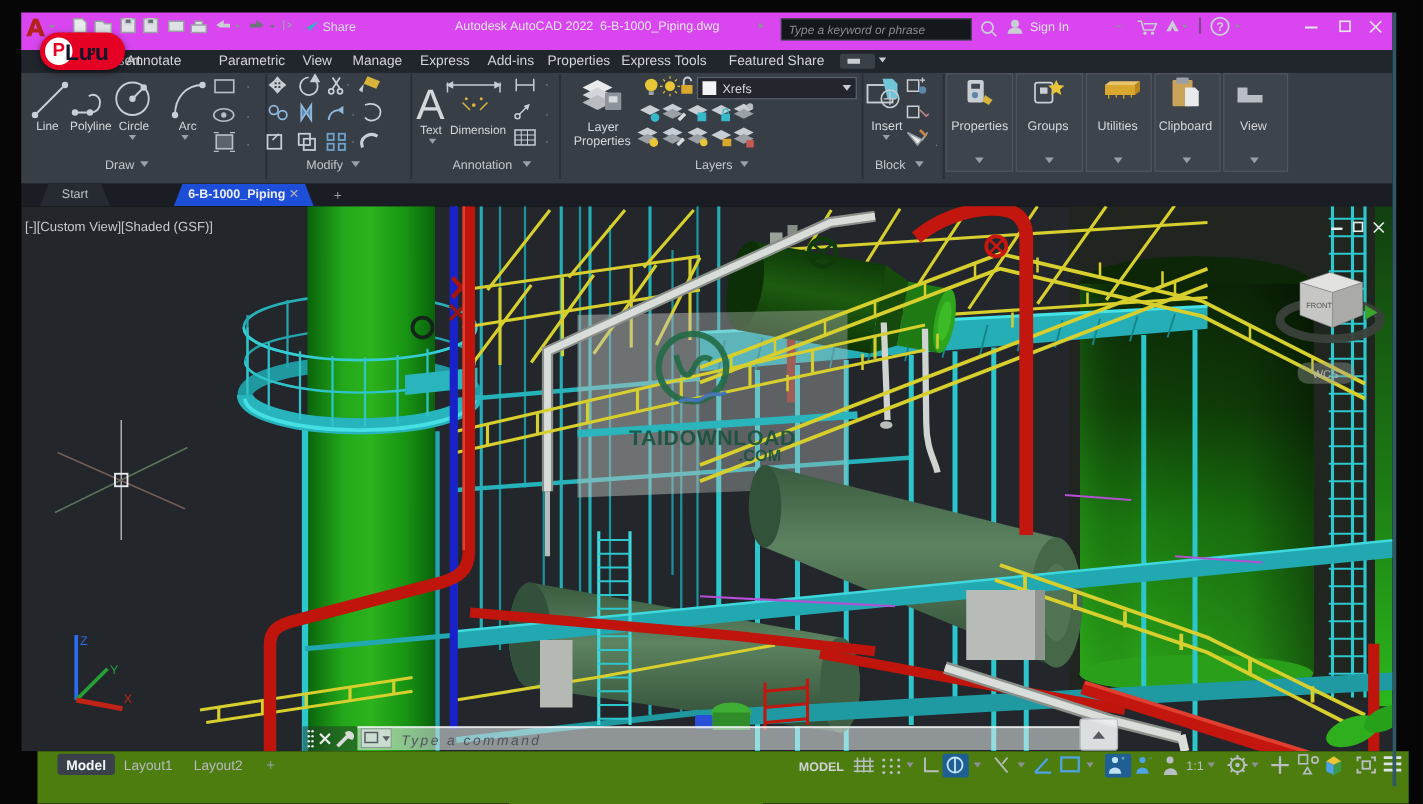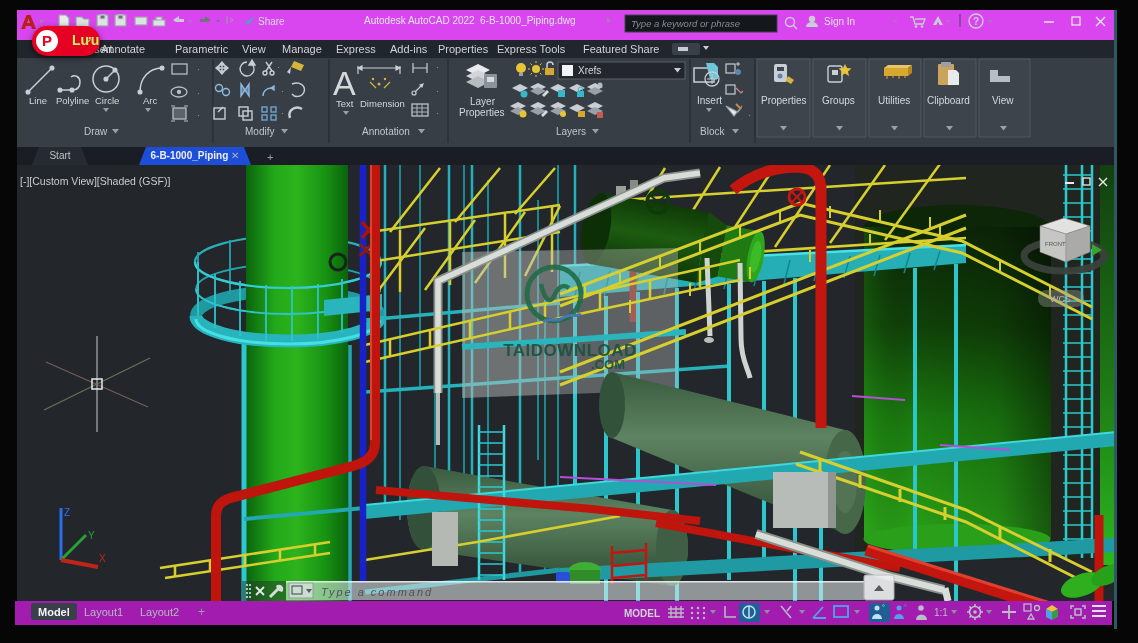--- a/index.html
+++ b/index.html
@@ -3,21 +3,21 @@
 <meta charset="utf-8">
 <style>
 html,body{margin:0;padding:0;width:1138px;height:643px;background:#060606;overflow:hidden}
 *{box-sizing:border-box;font-family:"Liberation Sans",sans-serif}
 #page{position:relative;width:1138px;height:643px;background:#060606}
 .abs{position:absolute}
 #titlebar{left:17px;top:10px;width:1097px;height:30px;background:#d946ef}
 #menurow{left:17px;top:40px;width:1097px;height:18px;background:#21252c}
 #ribbon{left:17px;top:58px;width:1097px;height:89px;background:#383e46}
 #filetabs{left:17px;top:147px;width:1097px;height:18px;background:#1a1e24}
-#statusbar{left:15px;top:601px;width:1097px;height:24px;background:#a21caf}
+#statusbar{left:30px;top:601px;width:1097px;height:42px;background:#4d7c0f}
 #rightedge{left:1114px;top:10px;width:3px;height:619px;background:#2e5862}
 .mtab{position:absolute;top:3px;font-size:11px;color:#d2d5d9;white-space:nowrap}
 .ftab{position:absolute;top:0;height:18px;font-size:10px;line-height:18px;text-align:center;clip-path:polygon(7px 0,calc(100% - 7px) 0,100% 100%,0 100%)}
 svg text{font-family:"Liberation Sans",sans-serif}
 </style>
 </head>
 <body>
 <div id="page">
 
 <div id="titlebar" class="abs">
@@ -688,17 +688,17 @@
   <path d="M1073 609 v-3 h3 M1084 606 h3 v3 M1087 615 v3 h-3 M1076 618 h-3 v-3"></path>
   <rect x="1077" y="609" width="6" height="6"></rect>
  </g>
  <path d="M1094 606 h14 M1094 611 h14 M1094 616 h14" stroke="#dfe3e7" stroke-width="2.2"></path>
 </svg>
 </div>
 
 <div class="abs" style="left:32px;top:26px;width:68px;height:30px;background:#e60023;border-radius:15px;box-shadow:0 2px 6px rgba(0,0,0,0.55)">
  <div class="abs" style="left:4px;top:4px;width:22px;height:22px;background:#fff;border-radius:50%"></div>
  <div class="abs" style="left:10px;top:6px;font-size:15px;font-weight:bold;color:#e60023">P</div>
- <div class="abs" style="left:40px;top:6px;font-size:14px;font-weight:bold;color:#bef264">Lưu</div>
+ <div class="abs" style="left:20px;top:6px;font-size:18px;font-weight:bold;color:#0f172a">Lưu</div>
 </div>
 
 <div id="rightedge" class="abs"></div>
 </div>
 
 </body></html>

